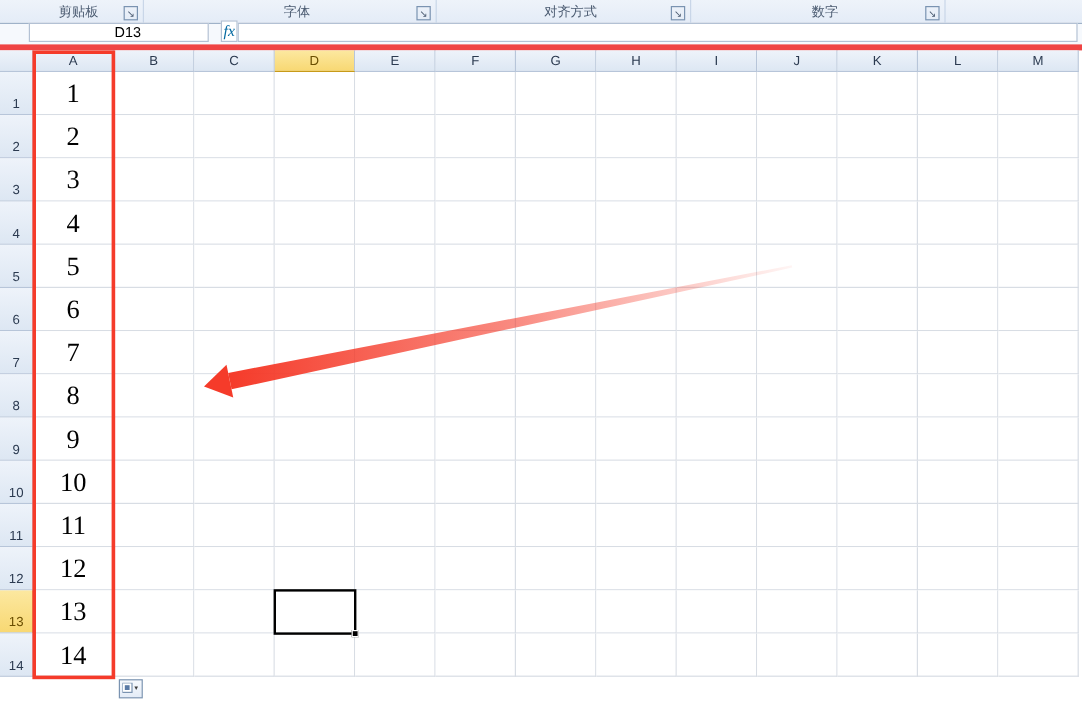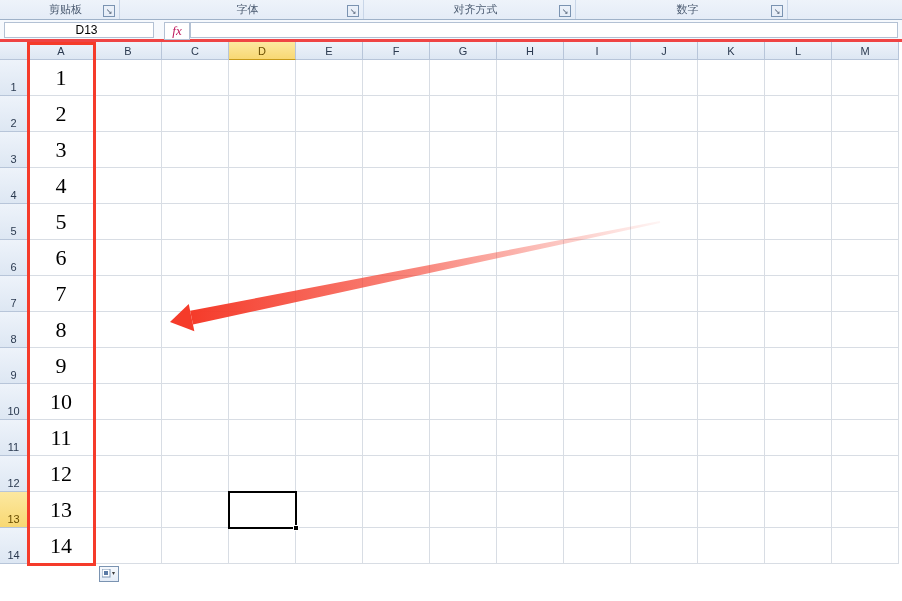--- a/index.html
+++ b/index.html
@@ -45,23 +45,24 @@
     display: flex;
     align-items: center;
     justify-content: center;
     cursor: pointer;
   }
 
   
   .formula-row {
     display: flex;
     height: 22px;
-    align-items: flex-start;
-    border-bottom: 3px solid #ef4444;
+    align-items: flex-end;
+    border-bottom: 5px solid #ef4444;
     background: #f6f9fd;
+    padding-left: 20px;
   }
   .namebox-wrap {
     display: flex;
     align-items: center;
     width: 150px;
     border-right: 1px solid #b3c1d4;
     padding-left: 4px;
     background: #fff;
     margin: 2px 0 2px 4px;
     border: 1px solid #b3c1d4;
@@ -78,26 +79,26 @@
     width: 14px;
     text-align: center;
     color: #5a6a80;
     cursor: pointer;
     font-size: 10px;
   }
   .formula-spacer {
     width: 10px;
   }
   .fx-btn {
-    width: 26px;
+    width: 14px;
     display: flex;
     align-items: center;
     justify-content: center;
     font-style: italic;
-    color: #be185d;
+    color: #0369a1;
     border-right: 1px solid #b3c1d4;
     font-family: "Times New Roman", serif;
     font-size: 13px;
     cursor: pointer;
     background: #fff;
     margin: 2px 0;
     border-top: 1px solid #b3c1d4;
     border-bottom: 1px solid #b3c1d4;
     border-left: 1px solid #b3c1d4;
   }

